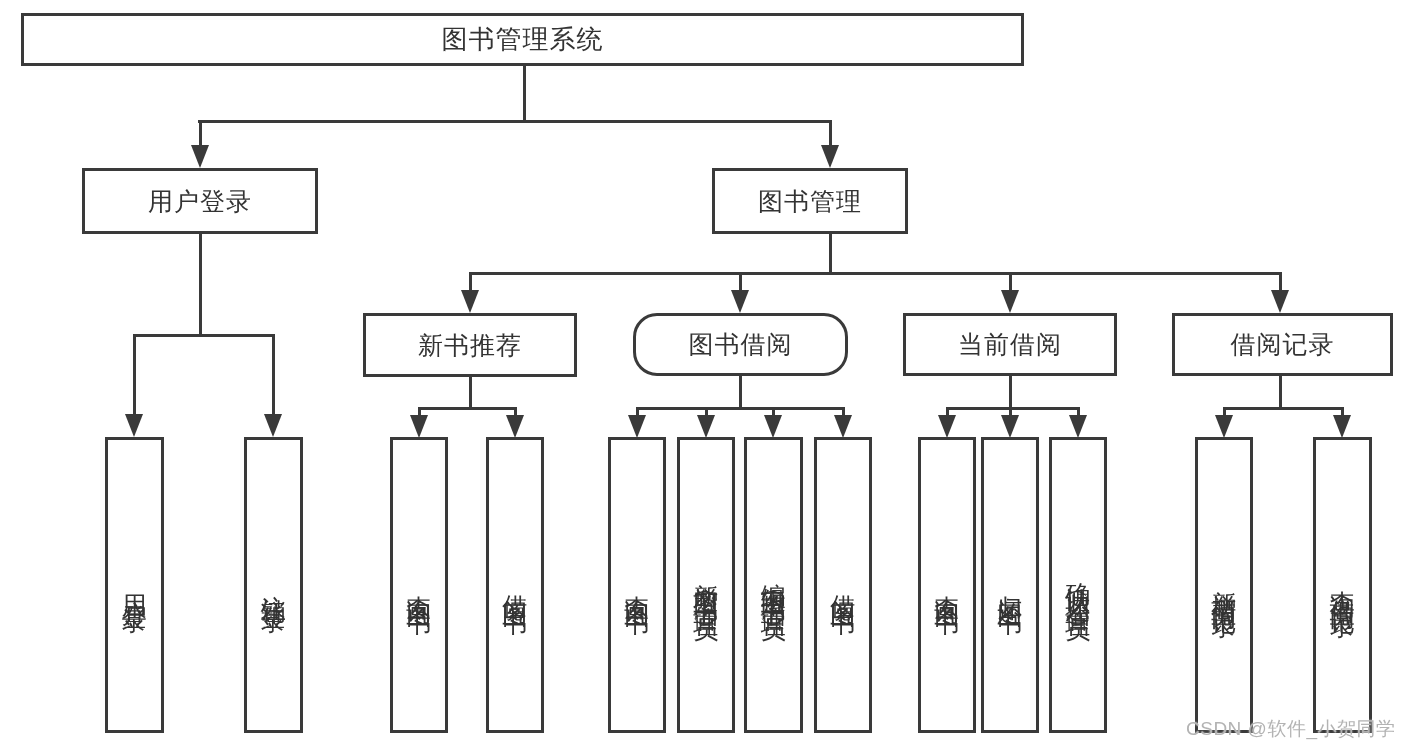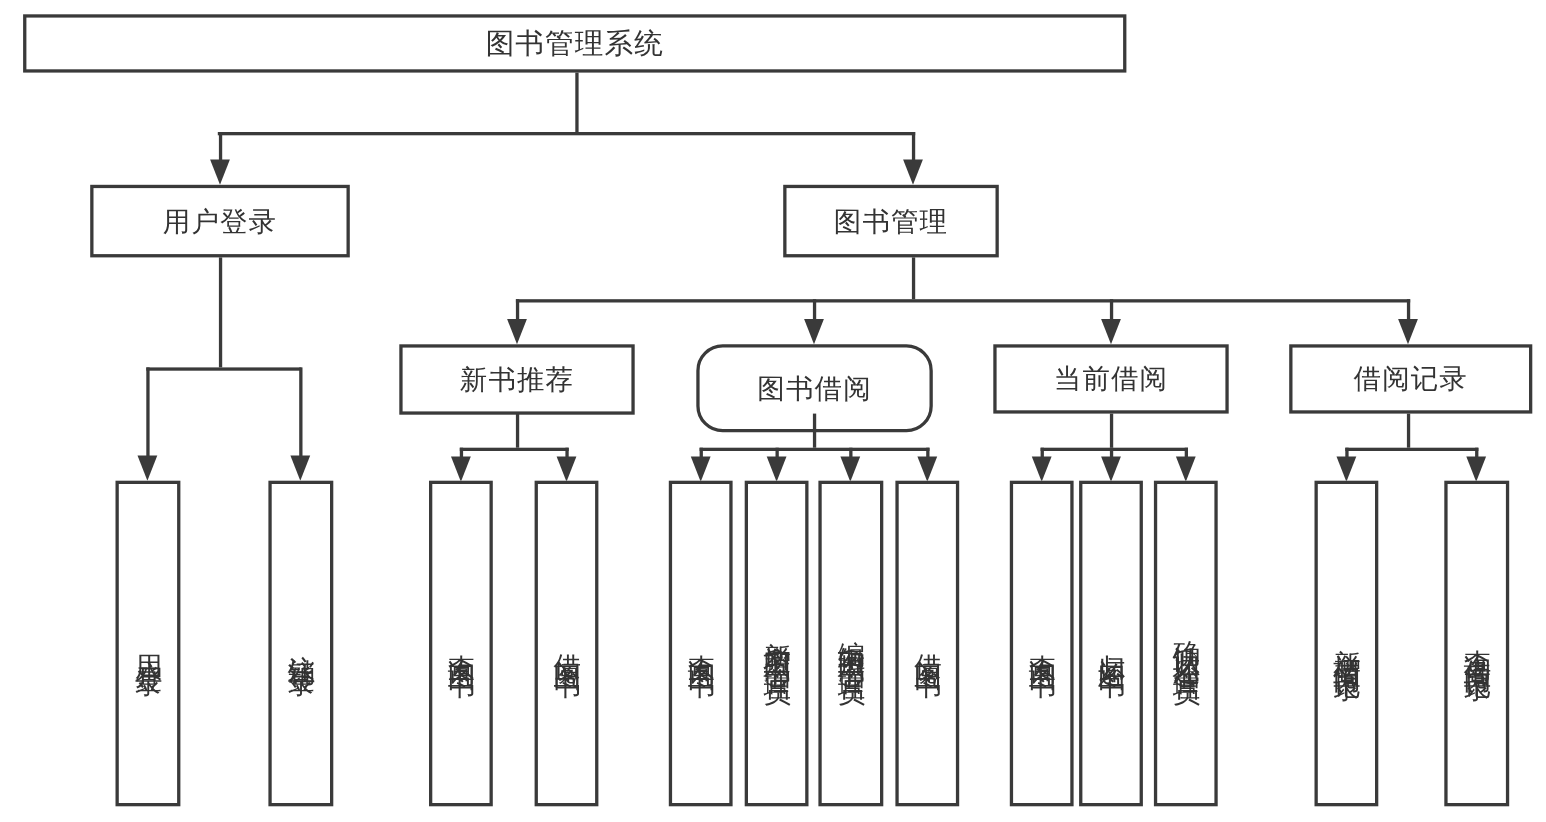--- a/index.html
+++ b/index.html
@@ -92,21 +92,21 @@
   <div class="vline" style="left:468.5px; top:272px; height:20px;"></div>
   <div class="arrowhead" style="left:461px; top:290px;"></div>
   <div class="vline" style="left:738.5px; top:272px; height:20px;"></div>
   <div class="arrowhead" style="left:731px; top:290px;"></div>
   <div class="vline" style="left:1008.5px; top:272px; height:20px;"></div>
   <div class="arrowhead" style="left:1001px; top:290px;"></div>
   <div class="vline" style="left:1278.5px; top:272px; height:20px;"></div>
   <div class="arrowhead" style="left:1271px; top:290px;"></div>
 
   <div class="box" style="left:363px; top:313px; width:214px; height:64px;">新书推荐</div>
-  <div class="box" style="left:633px; top:313px; width:215px; height:80px;border-radius:24px;">图书借阅</div>
+  <div class="box" style="left:633px; top:313px; width:215px; height:63px;border-radius:24px;">图书借阅</div>
   <div class="box" style="left:1172px; top:313px; width:221px; height:63px;">借阅记录</div>
   <div class="box" style="left:903px; top:313px; width:214px; height:63px;">当前借阅</div>
 
   <div class="vline" style="left:468.5px; top:376px; height:31px;"></div>
   <div class="hline" style="left:417.5px; top:407px; width:99px;"></div>
   <div class="vline" style="left:417.5px; top:407px; height:10px;"></div>
   <div class="arrowhead" style="left:410px; top:415px;"></div>
   <div class="vline" style="left:513.5px; top:407px; height:10px;"></div>
   <div class="arrowhead" style="left:506px; top:415px;"></div>
 
@@ -174,14 +174,15 @@
     <span>确认归还（管理员）</span>
   </div>
 
   <div class="box vbox" style="left:1195px; top:437px; width:58px; height:296px;">
     <span>新增借阅记录</span>
   </div>
   <div class="box vbox" style="left:1313px; top:437px; width:59px; height:296px;">
     <span>查询借阅记录</span>
   </div>
 
+  <div id="watermark">CSDN @软件_小贺同学</div>
 
 </div>
 
 </body></html>

